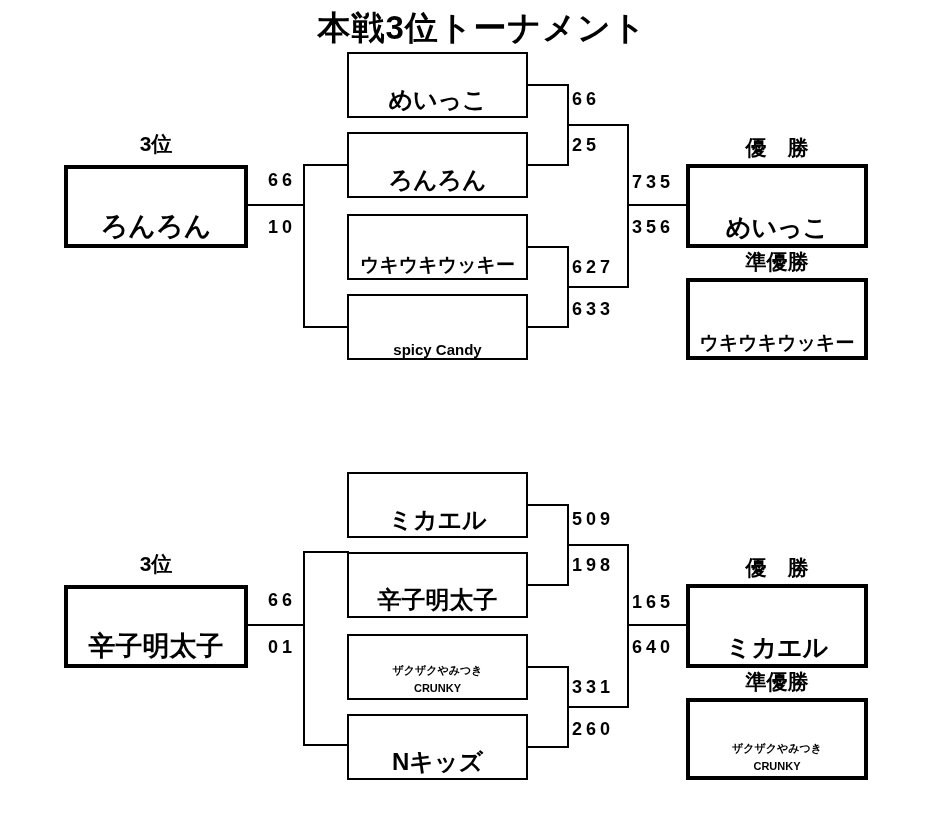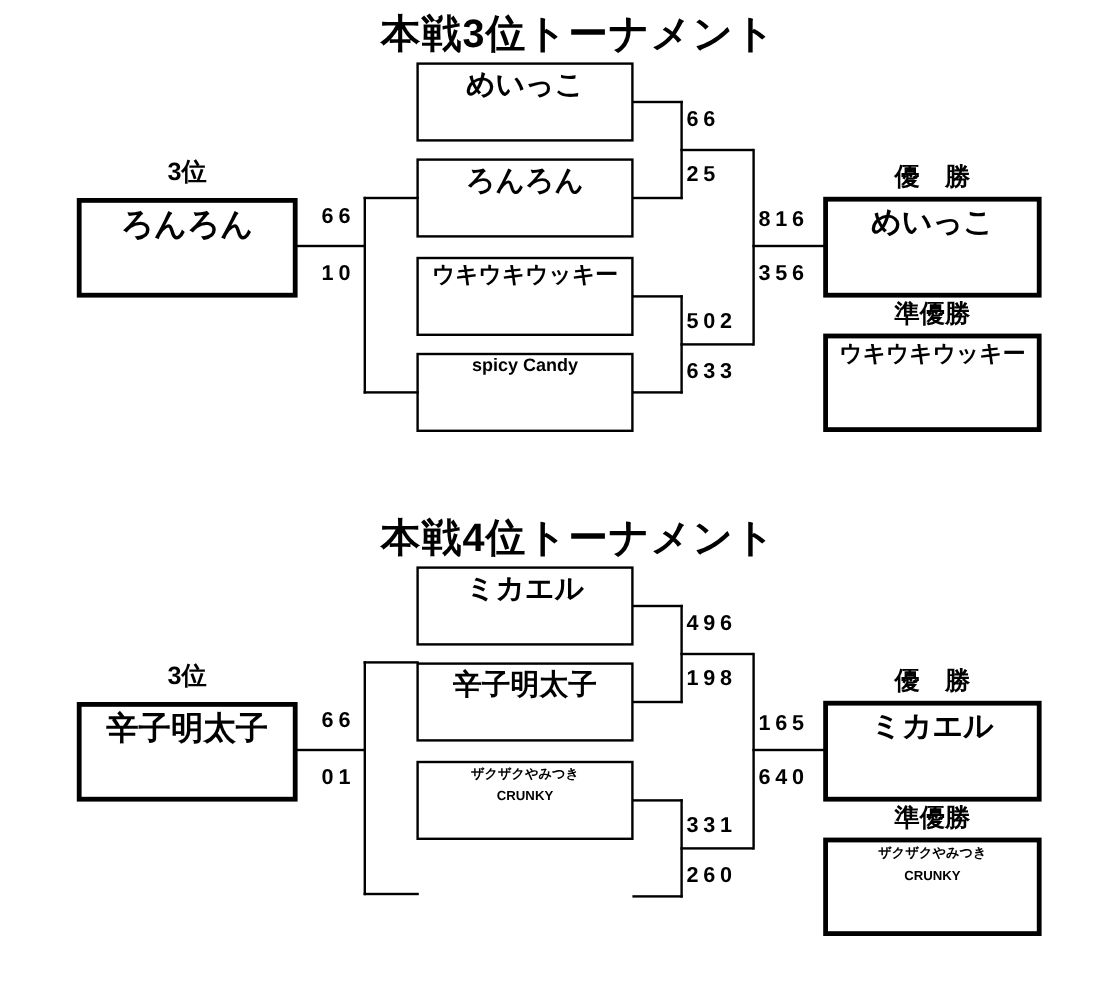--- a/index.html
+++ b/index.html
@@ -11,21 +11,21 @@
   .title{
     position:absolute;top:6px;left:478px;transform:translateX(-50%);
     margin:0;font-size:33px;font-weight:bold;letter-spacing:1px;white-space:nowrap;
   }
   .lbl{
     position:absolute;transform:translateX(-50%);
     font-size:21px;font-weight:bold;white-space:nowrap;line-height:26px;
   }
   .box{
     position:absolute;background:#fff;border:2px solid #000;box-sizing:border-box;
-    display:flex;flex-direction:column;align-items:center;justify-content:flex-start;
+    display:flex;flex-direction:column;align-items:center;justify-content:flex-end;
     font-weight:bold;text-align:center;white-space:nowrap;
   }
   .bold-box{border-width:4px;}
   .seed-box{left:60px;top:165px;width:184px;height:83px;font-size:27px;}
   .mbox{left:343px;width:181px;height:66px;font-size:24px;}
   .m1{top:52px}.m2{top:132px}.m3{top:214px}.m4{top:294px}
   .winner-box{left:682px;top:164px;width:182px;height:84px;font-size:25px;}
   .runner-box{left:682px;top:278px;width:182px;height:82px;font-size:19px;}
   .sm{font-size:19px}
   .xs{font-size:11px;line-height:1.7}
@@ -65,23 +65,23 @@
       <span>ウキウキウッキー</span>
       <span></span>
     </div>
     <div class="box mbox m4 latin">
       <span>spicy Candy</span>
       <span></span>
     </div>
 
     <div class="score" style="left:568px;top:89px">66</div>
     <div class="score" style="left:568px;top:135px">25</div>
-    <div class="score" style="left:568px;top:257px">502</div>
+    <div class="score" style="left:568px;top:257px">627</div>
     <div class="score" style="left:568px;top:299px">633</div>
-    <div class="score" style="left:628px;top:172px">816</div>
+    <div class="score" style="left:628px;top:172px">735</div>
     <div class="score" style="left:628px;top:217px">356</div>
 
     <div class="lbl" style="left:773px;top:135px">優　勝</div>
     <div class="box bold-box winner-box">
       <span>めいっこ</span>
       <span></span>
     </div>
     <div class="lbl" style="left:773px;top:249px">準優勝</div>
     <div class="box bold-box runner-box sm">
       <span>ウキウキウッキー</span>
@@ -98,43 +98,46 @@
     <div class="hline" style="left:563px;top:124px;width:61px"></div>
     <div class="hline" style="left:523px;top:246px;width:42px"></div>
     <div class="hline" style="left:523px;top:326px;width:42px"></div>
     <div class="vline" style="left:563px;top:246px;height:82px"></div>
     <div class="hline" style="left:563px;top:286px;width:61px"></div>
     <div class="vline" style="left:623px;top:124px;height:164px"></div>
     <div class="hline" style="left:623px;top:204px;width:60px"></div>
   </section>
 
   <section class="bracket" style="top:420px">
-    <h2 class="title">本戦4位トーナメント</h2>
 
     <div class="lbl" style="left:152px;top:131px">3位</div>
     <div class="box bold-box seed-box">
       <span>辛子明太子</span>
     </div>
     <div class="score" style="left:264px;top:170px">66</div>
     <div class="score" style="left:264px;top:217px">01</div>
 
     <div class="box mbox m1">
       <span>ミカエル</span>
       <span></span>
     </div>
     <div class="box mbox m2">
       <span>辛子明太子</span>
       <span></span>
     </div>
     <div class="box mbox m3 xs">
       <span>ザクザクやみつき</span>
       <span>CRUNKY</span>
     </div>
+    <div class="box mbox m4">
+      <span>Nキッズ</span>
+      <span></span>
+    </div>
 
-    <div class="score" style="left:568px;top:89px">496</div>
+    <div class="score" style="left:568px;top:89px">509</div>
     <div class="score" style="left:568px;top:135px">198</div>
     <div class="score" style="left:568px;top:257px">331</div>
     <div class="score" style="left:568px;top:299px">260</div>
     <div class="score" style="left:628px;top:172px">165</div>
     <div class="score" style="left:628px;top:217px">640</div>
 
     <div class="lbl" style="left:773px;top:135px">優　勝</div>
     <div class="box bold-box winner-box">
       <span>ミカエル</span>
       <span></span>

